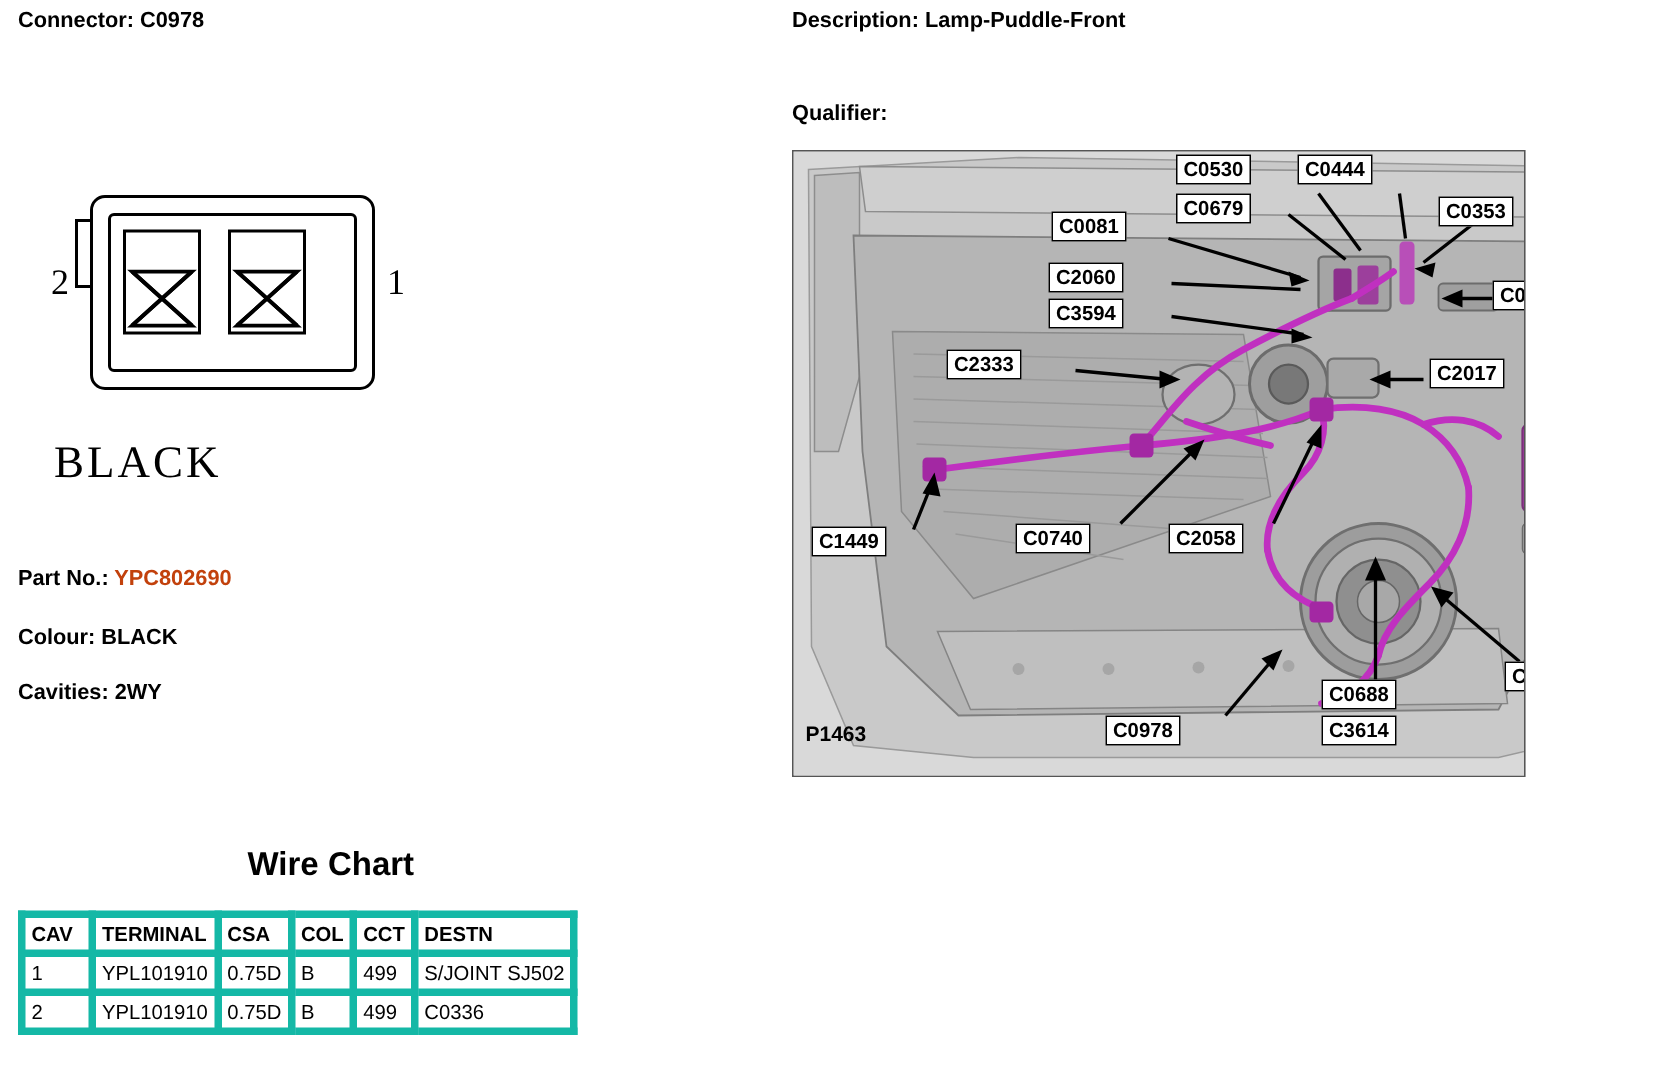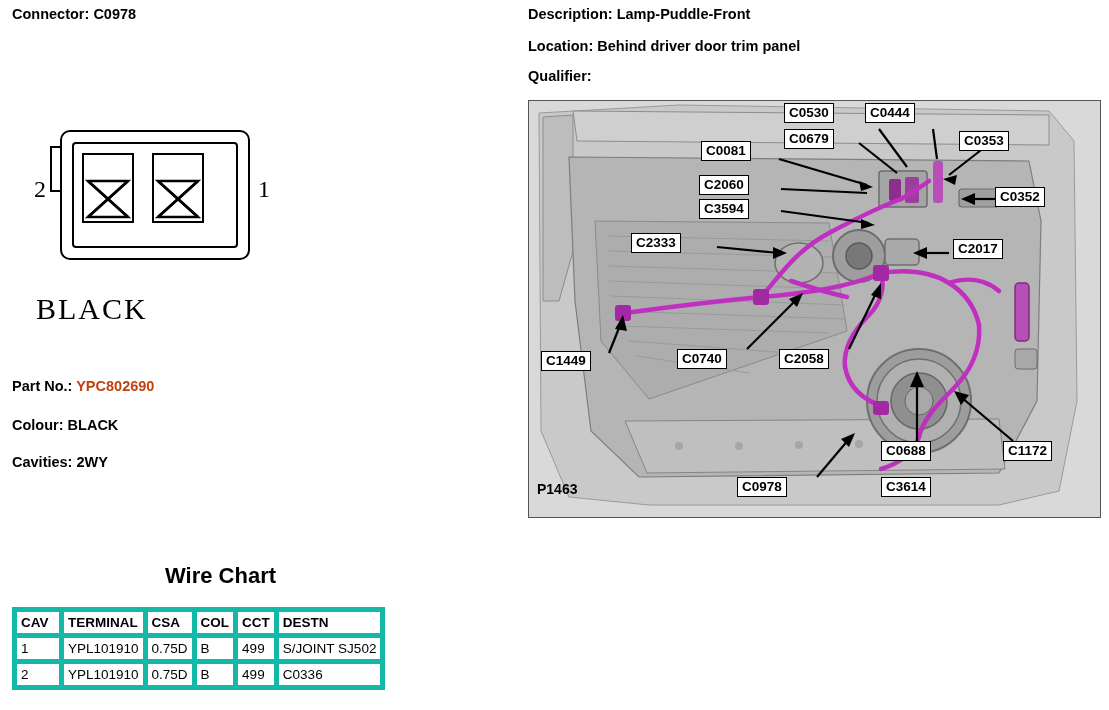--- a/index.html
+++ b/index.html
@@ -170,21 +170,21 @@
   }
   #meta-description { top: 6px; }
   #meta-location { top: 38px; }
   #meta-qualifier { top: 68px; }
 
   
   #figure-panel {
     position: absolute;
     left: 0;
     top: 100px;
-    width: 573px;
+    width: 489px;
     height: 418px;
     border: 1px solid #555;
     background: #d8d8d8;
     box-sizing: border-box;
     overflow: hidden;
   }
   #figure-svg {
     position: absolute;
     left: 0;
     top: 0;
@@ -299,24 +299,20 @@
   </table>
 </div>
 
 <div id="right-column">
 
   <div class="meta-line" id="meta-description">
     <span>Description:</span>
     <span>Lamp-Puddle-Front</span>
   </div>
 
-  <div class="meta-line" id="meta-location">
-    <span>Location:</span>
-    <span>Behind driver door trim panel</span>
-  </div>
 
   <div class="meta-line" id="meta-qualifier">
     <span>Qualifier:</span>
     <span></span>
   </div>
 
   <div id="figure-panel">
 
     <svg id="figure-svg" width="573" height="418" viewBox="0 0 573 418">
 
@@ -441,20 +437,20 @@
     <div class="callout" style="left:430px; top:30px;">C0353</div>
     <div class="callout" style="left:172px; top:40px;">C0081</div>
     <div class="callout" style="left:466px; top:86px;">C0352</div>
     <div class="callout" style="left:170px; top:74px;">C2060</div>
     <div class="callout" style="left:170px; top:98px;">C3594</div>
     <div class="callout" style="left:102px; top:132px;">C2333</div>
     <div class="callout" style="left:424px; top:138px;">C2017</div>
     <div class="callout" style="left:12px;  top:250px;">C1449</div>
     <div class="callout" style="left:148px; top:248px;">C0740</div>
     <div class="callout" style="left:250px; top:248px;">C2058</div>
-    <div class="callout" style="left:352px; top:340px;">C0688</div>
+    <div class="callout" style="left:352px; top:352px;">C0688</div>
     <div class="callout" style="left:352px; top:376px;">C3614</div>
     <div class="callout" style="left:474px; top:340px;">C1172</div>
     <div class="callout" style="left:208px; top:376px;">C0978</div>
 
     <div id="figure-code">P1463</div>
   </div>
 </div>
 
 </body></html>

